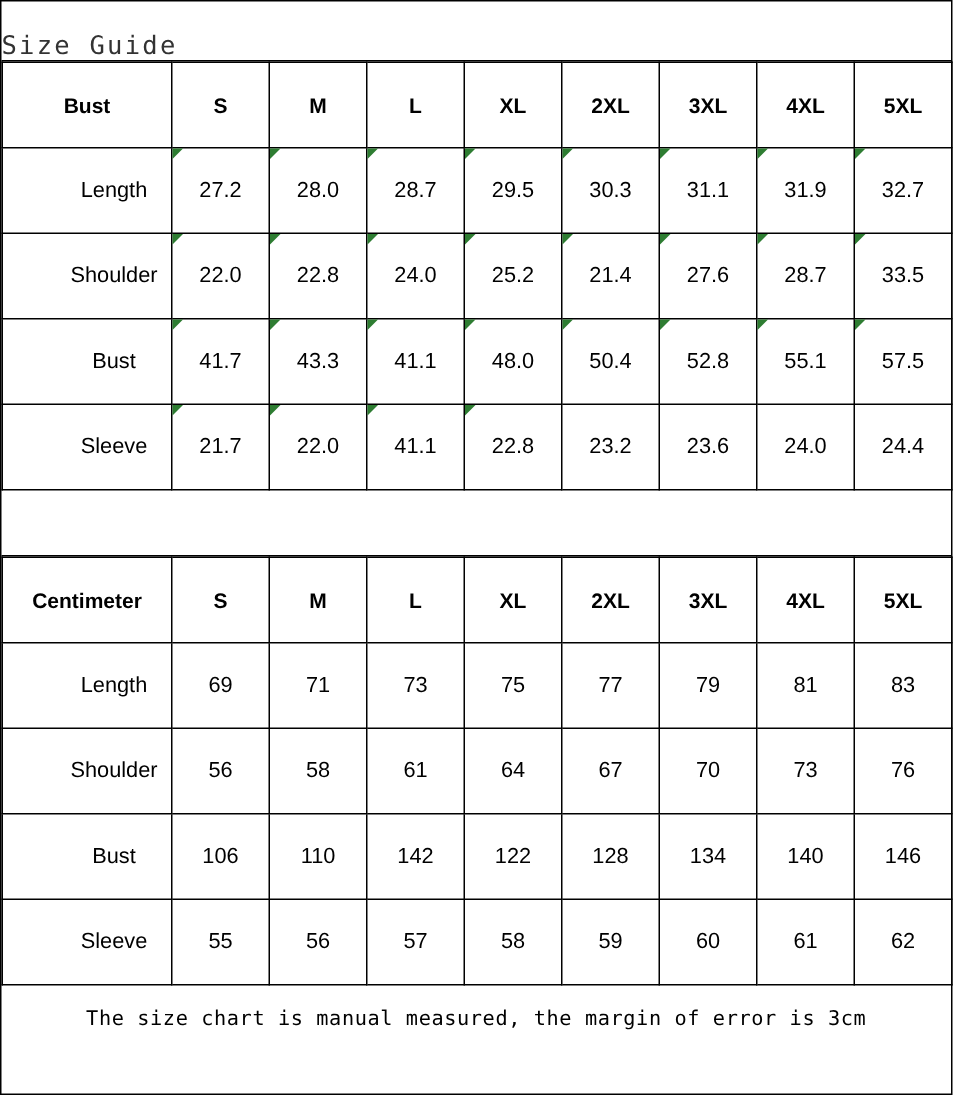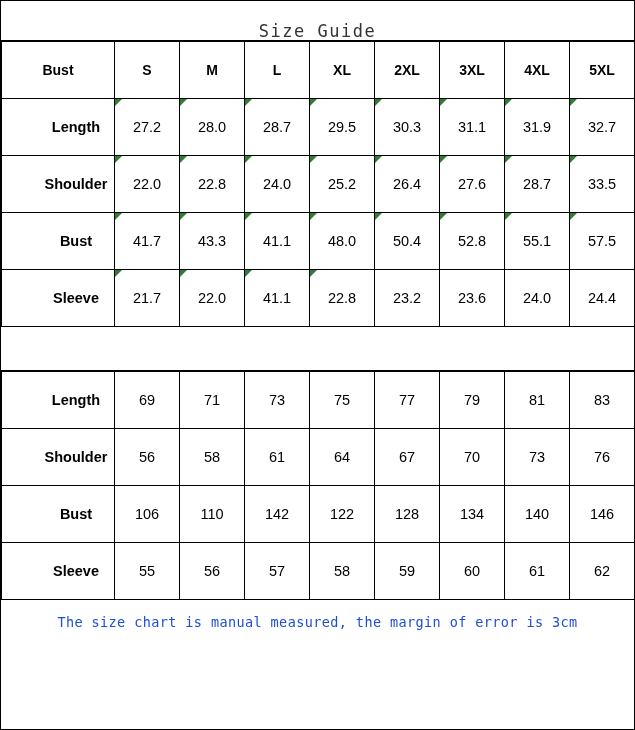--- a/index.html
+++ b/index.html
@@ -16,21 +16,20 @@
   }
   .page {
     width: 635px;
     height: 730px;
     position: relative;
     box-sizing: border-box;
     border: 1px solid #000000;
     background: #ffffff;
   }
   .title {
-    text-align: center;
     font-family: "DejaVu Sans Mono", monospace;
     font-size: 17px;
     letter-spacing: 1.5px;
     color: #333333;
     padding-top: 20px;
     padding-bottom: 10px;
     height: 28px;
     box-sizing: border-box;
   }
   .sep-top {
@@ -51,21 +50,21 @@
     font-weight: bold;
     font-family: "Liberation Sans", sans-serif;
     padding: 0;
     position: relative;
   }
   table.size-table td.val {
     font-weight: normal;
     font-size: 14.5px;
   }
   table.size-table td.rowhead {
-    font-weight: bold;
+    font-weight: normal;
     font-size: 14.5px;
     padding-left: 36px;
   }
   col.first-col { width: 113px; }
   col.data-col { width: 65px; }
 
   
   td.mark::before {
     content: "";
     position: absolute;
@@ -80,21 +79,21 @@
   .spacer {
     height: 44px;
     border-bottom: 1px solid #000000;
     box-sizing: border-box;
   }
   .footer {
     text-align: center;
     font-family: "DejaVu Sans Mono", monospace;
     font-size: 13.5px;
     letter-spacing: 0.4px;
-    color: #1d4ed8;
+    color: #000000;
     height: 44px;
     line-height: 44px;
   }
   .table-wrap { border-top: 0; }
 </style>
 </head>
 <body>
 
 <div class="page">
 
@@ -136,21 +135,21 @@
           <td class="val mark">31.1</td>
           <td class="val mark">31.9</td>
           <td class="val mark">32.7</td>
         </tr>
         <tr>
           <td class="rowhead">Shoulder</td>
           <td class="val mark">22.0</td>
           <td class="val mark">22.8</td>
           <td class="val mark">24.0</td>
           <td class="val mark">25.2</td>
-          <td class="val mark">26.4</td>
+          <td class="val mark">21.4</td>
           <td class="val mark">27.6</td>
           <td class="val mark">28.7</td>
           <td class="val mark">33.5</td>
         </tr>
         <tr>
           <td class="rowhead">Bust</td>
           <td class="val mark">41.7</td>
           <td class="val mark">43.3</td>
           <td class="val mark">41.1</td>
           <td class="val mark">48.0</td>
@@ -184,20 +183,31 @@
           <col class="data-col">
           <col class="data-col">
           <col class="data-col">
         <col class="data-col">
           <col class="data-col">
           <col class="data-col">
           <col class="data-col">
       </colgroup>
       <tbody>
         <tr>
+          <td>Centimeter</td>
+          <td>S</td>
+          <td>M</td>
+          <td>L</td>
+          <td>XL</td>
+          <td>2XL</td>
+          <td>3XL</td>
+          <td>4XL</td>
+          <td>5XL</td>
+        </tr>
+        <tr>
           <td class="rowhead">Length</td>
           <td class="val">69</td>
           <td class="val">71</td>
           <td class="val">73</td>
           <td class="val">75</td>
           <td class="val">77</td>
           <td class="val">79</td>
           <td class="val">81</td>
           <td class="val">83</td>
         </tr>

